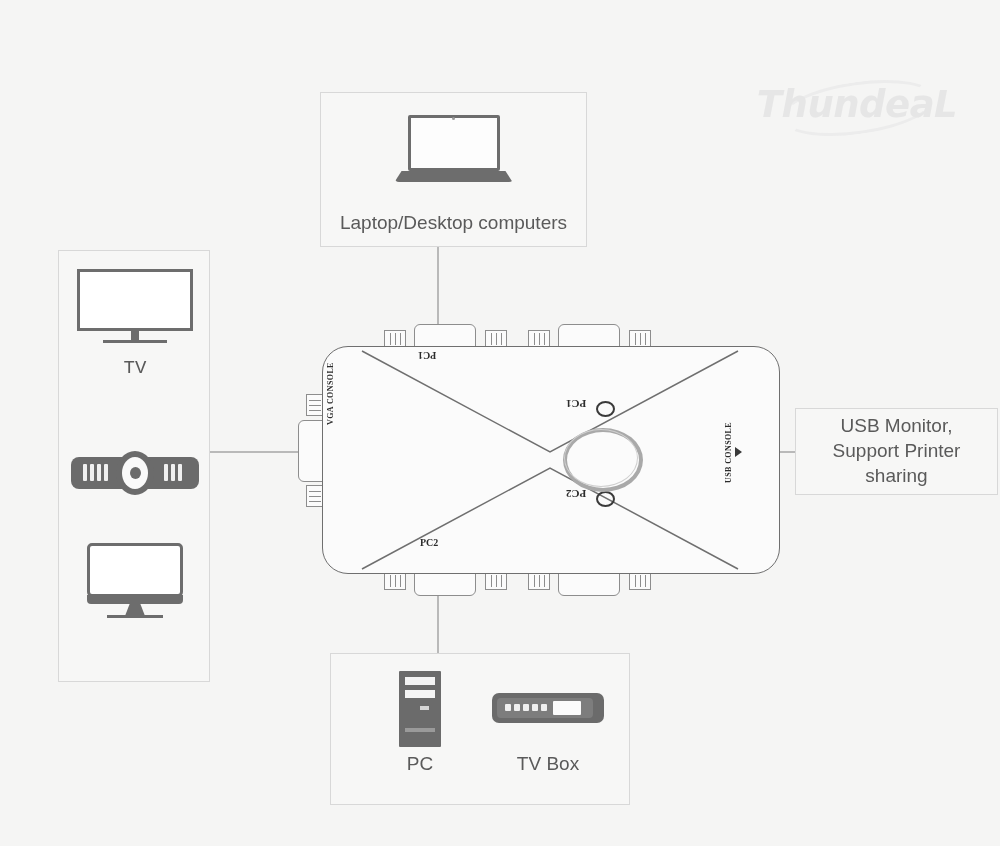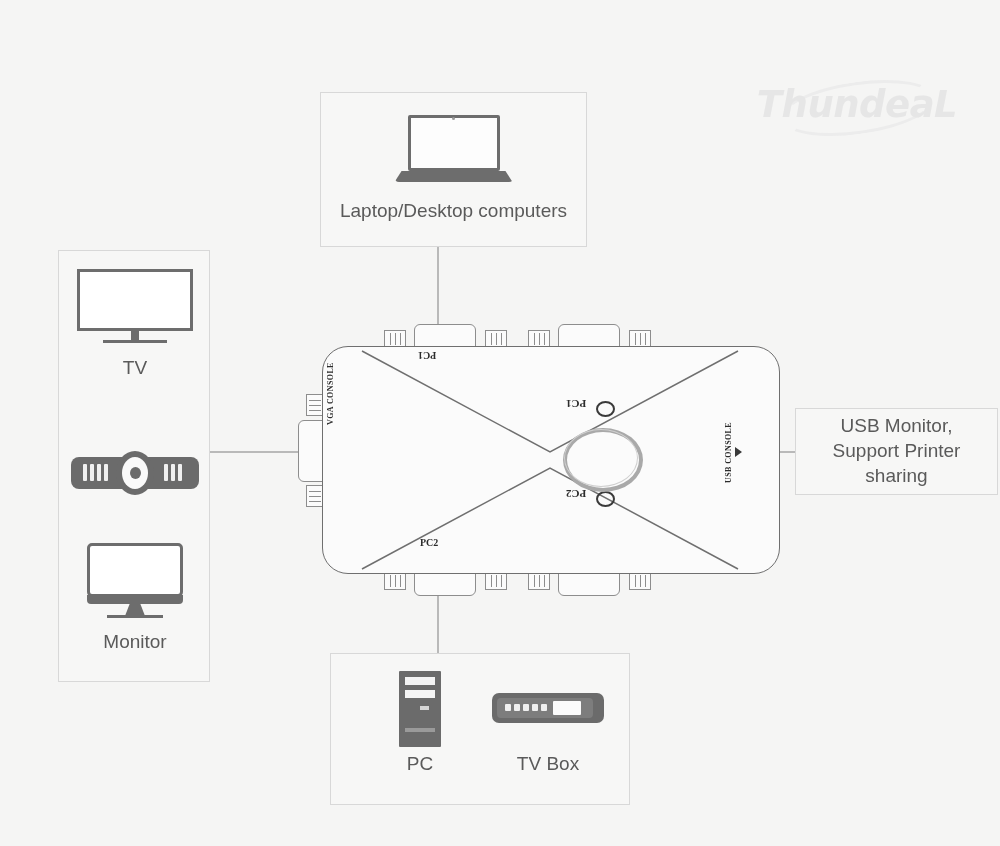--- a/index.html
+++ b/index.html
@@ -62,21 +62,21 @@
     text-align: center;
     font-size: 19px;
     color: #5a5a5a;
     line-height: 1.28;
     font-family: "Liberation Sans", sans-serif;
   }
 
   
   #box-laptop { left: 320px; top: 92px; width: 267px; height: 155px; }
   #box-laptop .icon-wrap { margin-top: 14px; height: 88px; display:flex; align-items:center; justify-content:center; }
-  #box-laptop .panel-label { margin-top: 4px; text-align: center; }
+  #box-laptop .panel-label { margin-top: 16px; text-align: center; }
 
   
   .laptop { position: relative; width: 118px; height: 80px; }
   .laptop .lid {
     position: absolute; left: 13px; top: 4px;
     width: 92px; height: 56px;
     border: 3px solid #6d6d6d; border-radius: 2px;
     background: #fdfdfd; box-sizing: border-box;
   }
   .laptop .cam {
@@ -91,21 +91,21 @@
     clip-path: polygon(6% 0, 94% 0, 100% 100%, 0 100%);
   }
 
   
   #box-left { left: 58px; top: 250px; width: 152px; height: 432px; }
   .left-item { position: absolute; left: 0; width: 152px; text-align: center; }
   #left-tv { top: 14px; }
   #left-projector { top: 160px; }
   #left-monitor { top: 288px; }
   .left-item .icon-wrap { height: 84px; display:flex; align-items:flex-end; justify-content:center; }
-  .left-item .panel-label { margin-top: 7px; }
+  .left-item .panel-label { margin-top: 7px; font-family: Liberation Mono, monospace; }
 
   
   .tv { position: relative; width: 116px; height: 80px; }
   .tv .screen {
     position:absolute; left:0; top:0; width:116px; height:62px;
     border:3px solid #6d6d6d; background:#fff; box-sizing:border-box;
   }
   .tv .neck { position:absolute; left:54px; top:62px; width:8px; height:10px; background:#6d6d6d; }
   .tv .foot { position:absolute; left:26px; top:71px; width:64px; height:3px; background:#6d6d6d; }
 
@@ -295,21 +295,20 @@
 
     <div class="left-item" id="left-monitor">
       <div class="icon-wrap">
         <div class="monitor">
           <div class="screen"></div>
           <div class="bar"></div>
           <div class="neck"></div>
           <div class="foot"></div>
         </div>
       </div>
-      <div class="panel-label">Monitor</div>
     </div>
   </div>
 
   <div class="panel" id="box-usb">
     <div class="panel-label">
       <div>USB Monitor,</div>
       <div>Support  Printer</div>
       <div>sharing</div>
     </div>
   </div>

